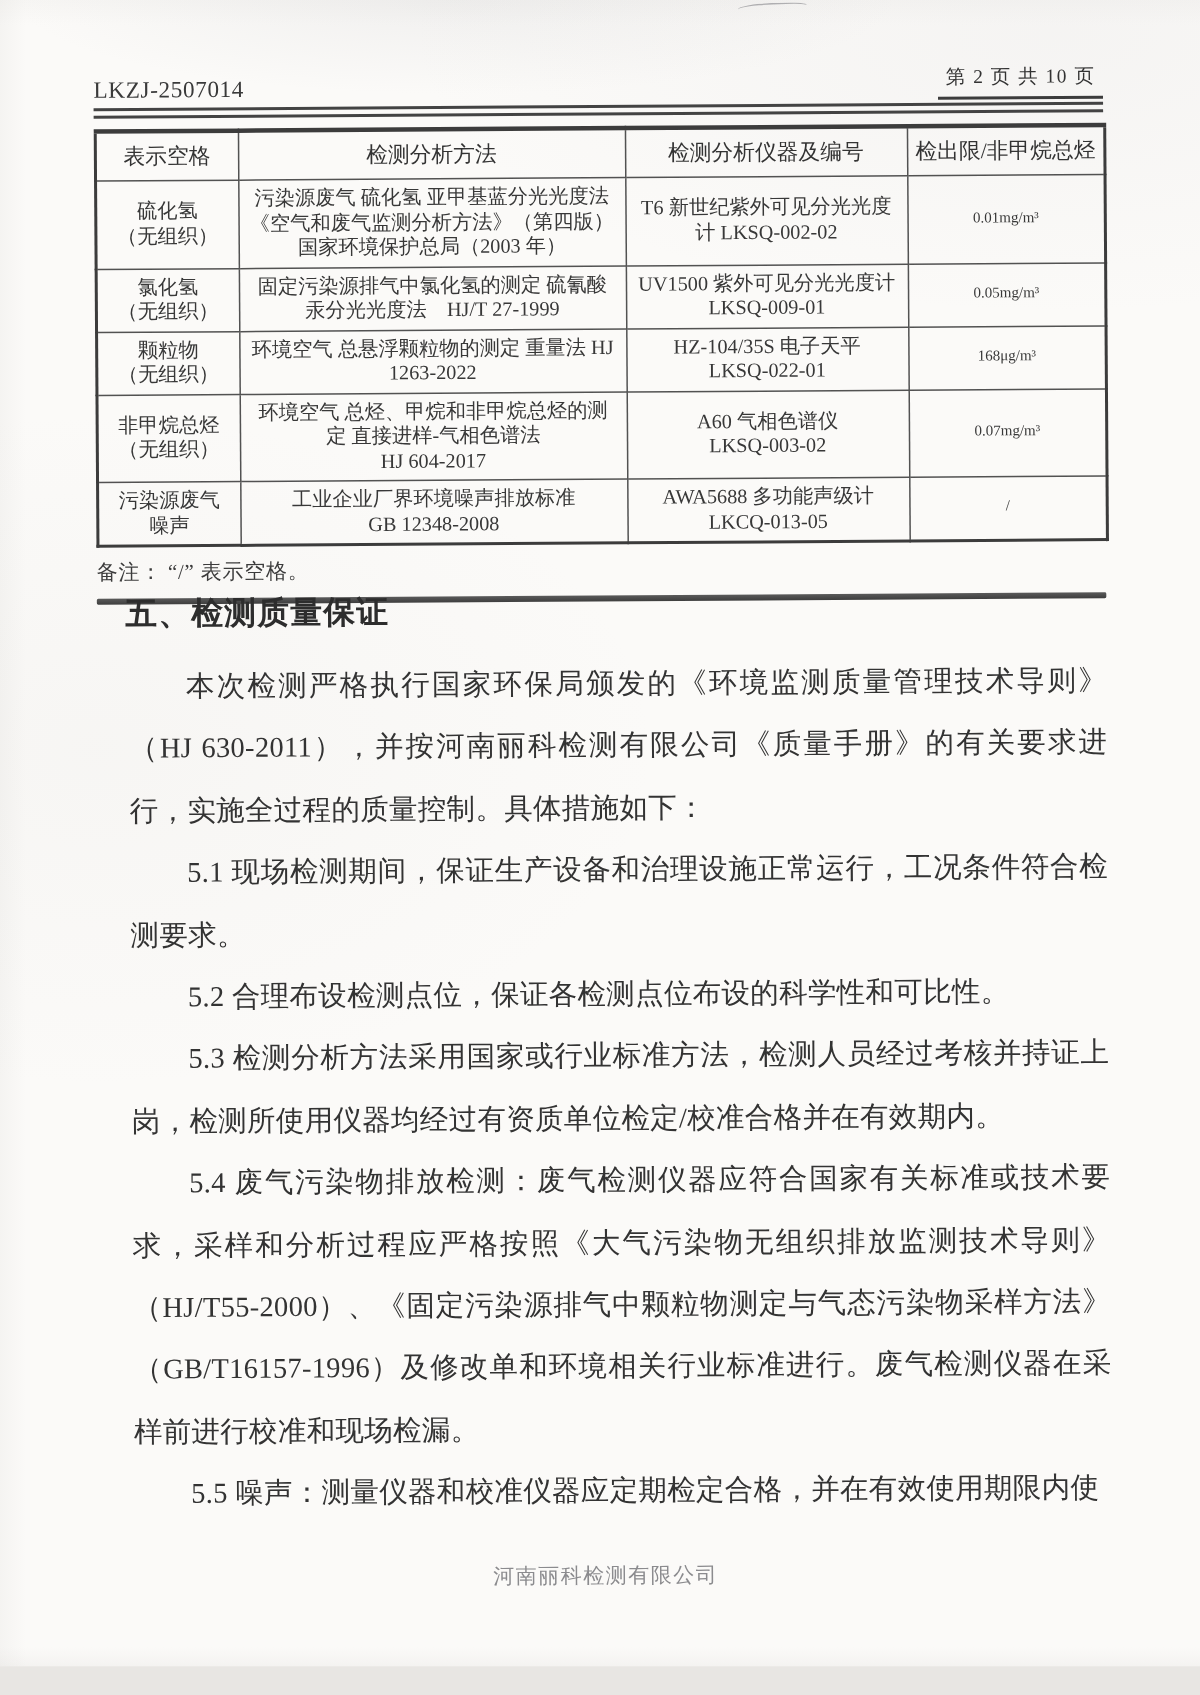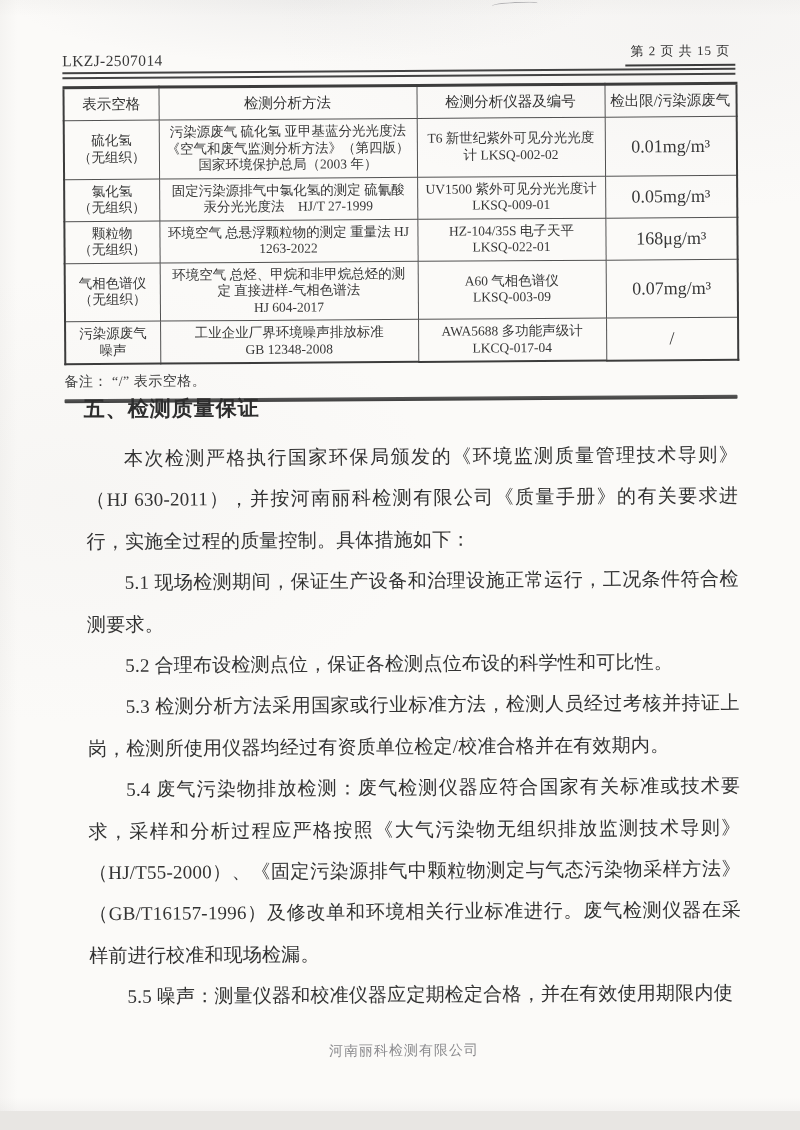--- a/index.html
+++ b/index.html
@@ -54,21 +54,21 @@
   table.doc-table { border: 2px solid #3c3c3c; border-top-width: 3px; }
   .doc-table th, .doc-table td { border: 1.2px solid #525252; }
   .doc-table th {
     font-weight: normal; font-size: 14.5px; color: #333;
     padding: 6px 2px; text-align: center;
   }
   .doc-table td {
     padding: 4px 6px; text-align: center; vertical-align: middle;
     line-height: 16.5px; white-space: pre-line;
   }
-  .doc-table td.limit { font-size: 18px; font-family: Liberation Serif, serif; }
+  .doc-table td.limit { font-size: 10px; font-family: Liberation Serif, serif; }
   .note { margin-top: 8px; font-size: 14px; color: #3c3c3c; letter-spacing: 0.5px; }
   .thick-rule { margin-top: 8px; height: 4px; background: linear-gradient(180deg, #5a5a5a, #3e3e3e); border-radius: 1px; }
 
   
   .heading {
     position: absolute; top: 393px; left: 84px;
     font-size: 21px; font-weight: bold; color: #2d2d2d; letter-spacing: 1px;
   }
 
   
@@ -90,38 +90,38 @@
 </style>
 </head>
 <body>
 
 <div class="page">
   <div class="scan-squiggle"></div>
   <div class="tilt">
 
     <div class="doc-header">
       <span class="doc-no">LKZJ-2507014</span>
-      <span class="page-no">第 2 页 共 15 页</span>
+      <span class="page-no">第 2 页 共 10 页</span>
     </div>
     <div class="header-rule"></div>
 
     <div class="table-block">
       <table class="doc-table">
         <colgroup>
           <col style="width:95px">
             <col style="width:258px">
             <col style="width:188px">
             <col style="width:132px">
         </colgroup>
         <thead>
           <tr>
             <th>表示空格</th>
             <th>检测分析方法</th>
             <th>检测分析仪器及编号</th>
-            <th>检出限/污染源废气</th>
+            <th>检出限/非甲烷总烃</th>
           </tr>
         </thead>
         <tbody>
           <tr>
             <td>硫化氢
 （无组织）</td>
             <td>污染源废气 硫化氢 亚甲基蓝分光光度法《空气和废气监测分析方法》（第四版）国家环境保护总局（2003 年）</td>
             <td>T6 新世纪紫外可见分光光度计 LKSQ-002-02</td>
             <td class="limit">0.01mg/m³</td>
           </tr>
@@ -134,35 +134,35 @@
           </tr>
           <tr>
             <td>颗粒物
 （无组织）</td>
             <td>环境空气 总悬浮颗粒物的测定 重量法 HJ 1263-2022</td>
             <td>HZ-104/35S 电子天平
 LKSQ-022-01</td>
             <td class="limit">168μg/m³</td>
           </tr>
           <tr>
-            <td>气相色谱仪
+            <td>非甲烷总烃
 （无组织）</td>
             <td>环境空气 总烃、甲烷和非甲烷总烃的测定 直接进样-气相色谱法
 HJ 604-2017</td>
             <td>A60 气相色谱仪
-LKSQ-003-09</td>
+LKSQ-003-02</td>
             <td class="limit">0.07mg/m³</td>
           </tr>
           <tr>
             <td>污染源废气
 噪声</td>
             <td>工业企业厂界环境噪声排放标准
 GB 12348-2008</td>
             <td>AWA5688 多功能声级计
-LKCQ-017-04</td>
+LKCQ-013-05</td>
             <td class="limit">/</td>
           </tr>
         </tbody>
       </table>
       <div class="note">备注： “/” 表示空格。</div>
       <div class="thick-rule"></div>
     </div>
 
     <div class="heading">五、检测质量保证</div>
 

